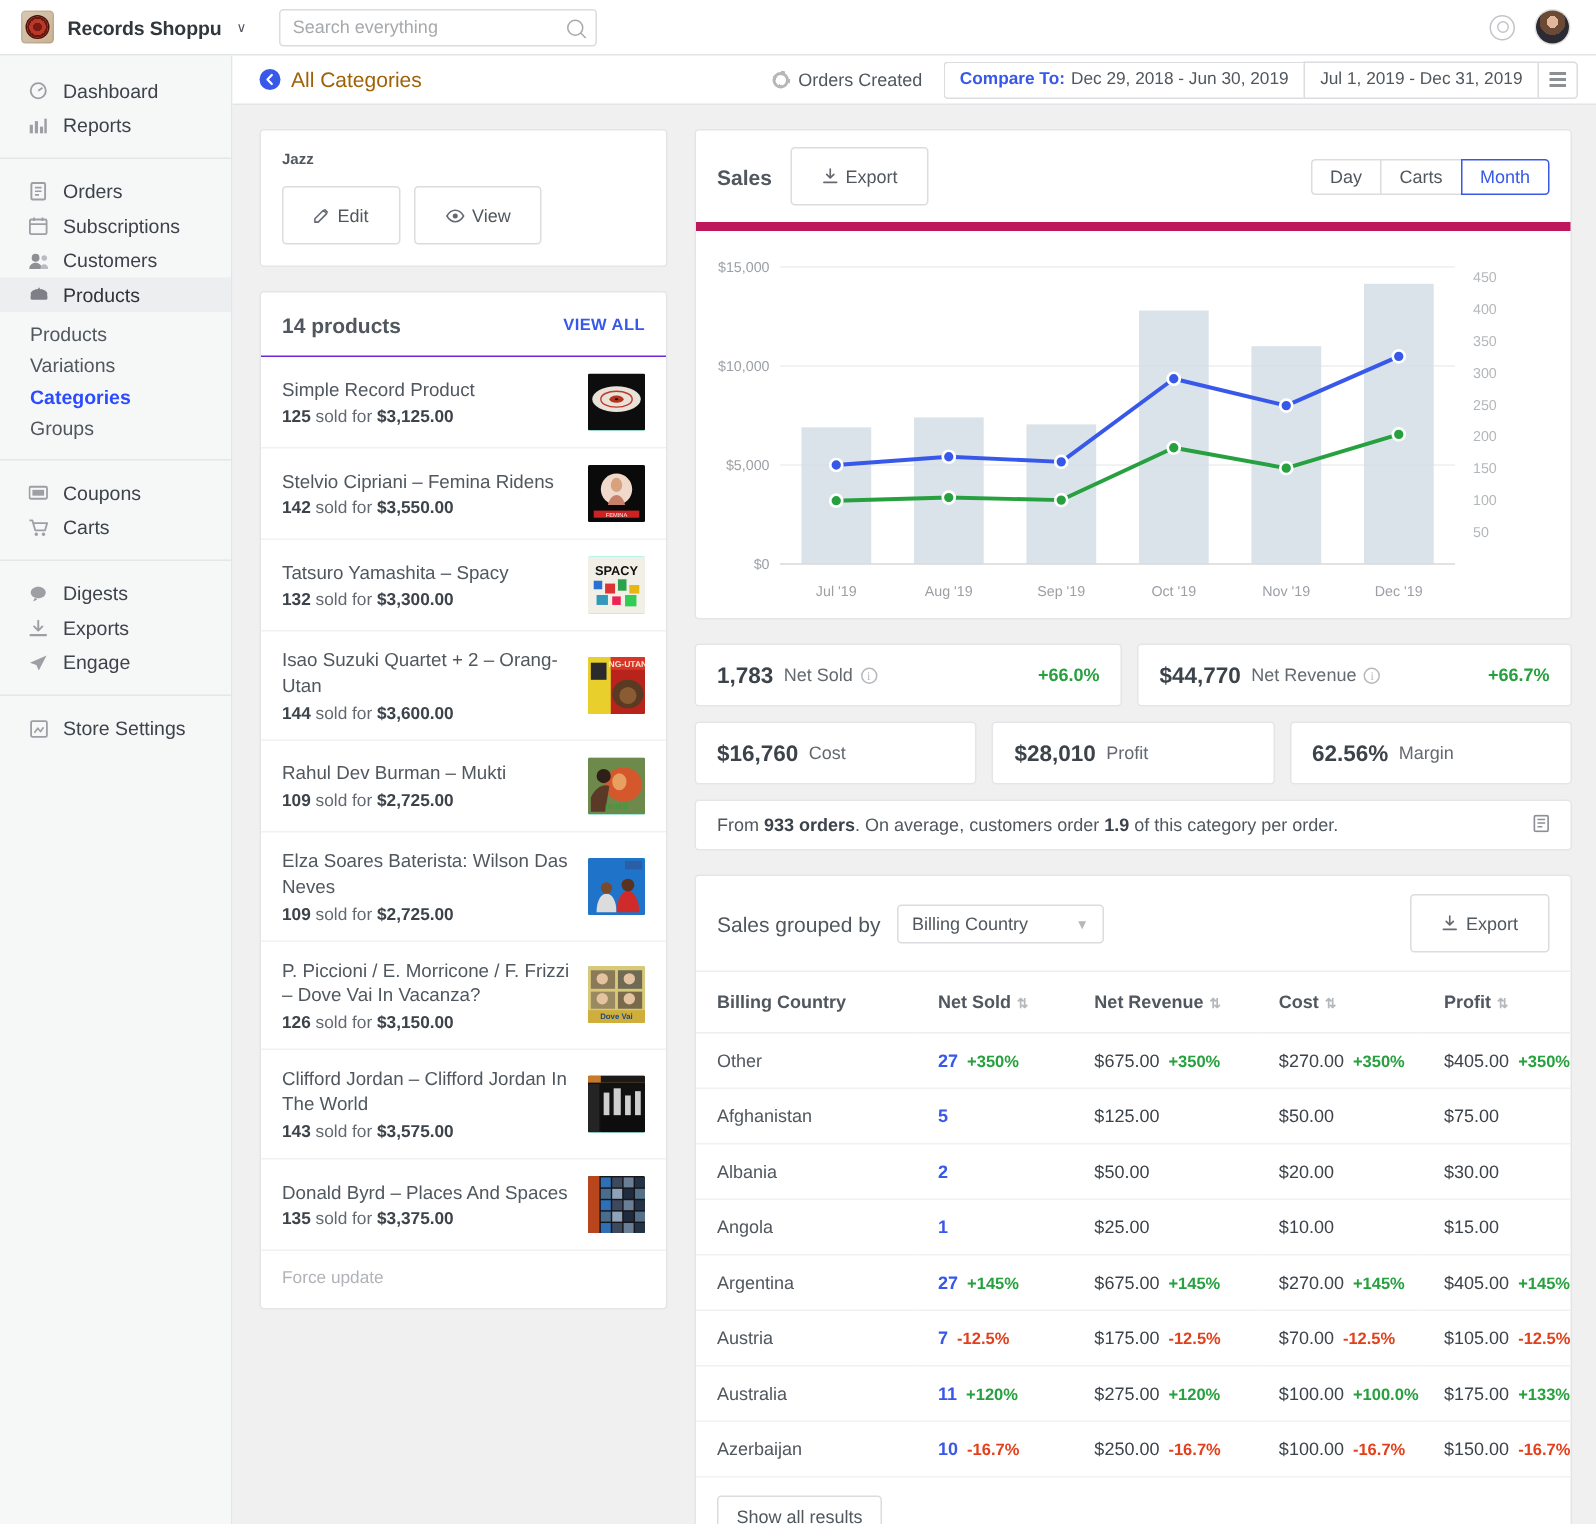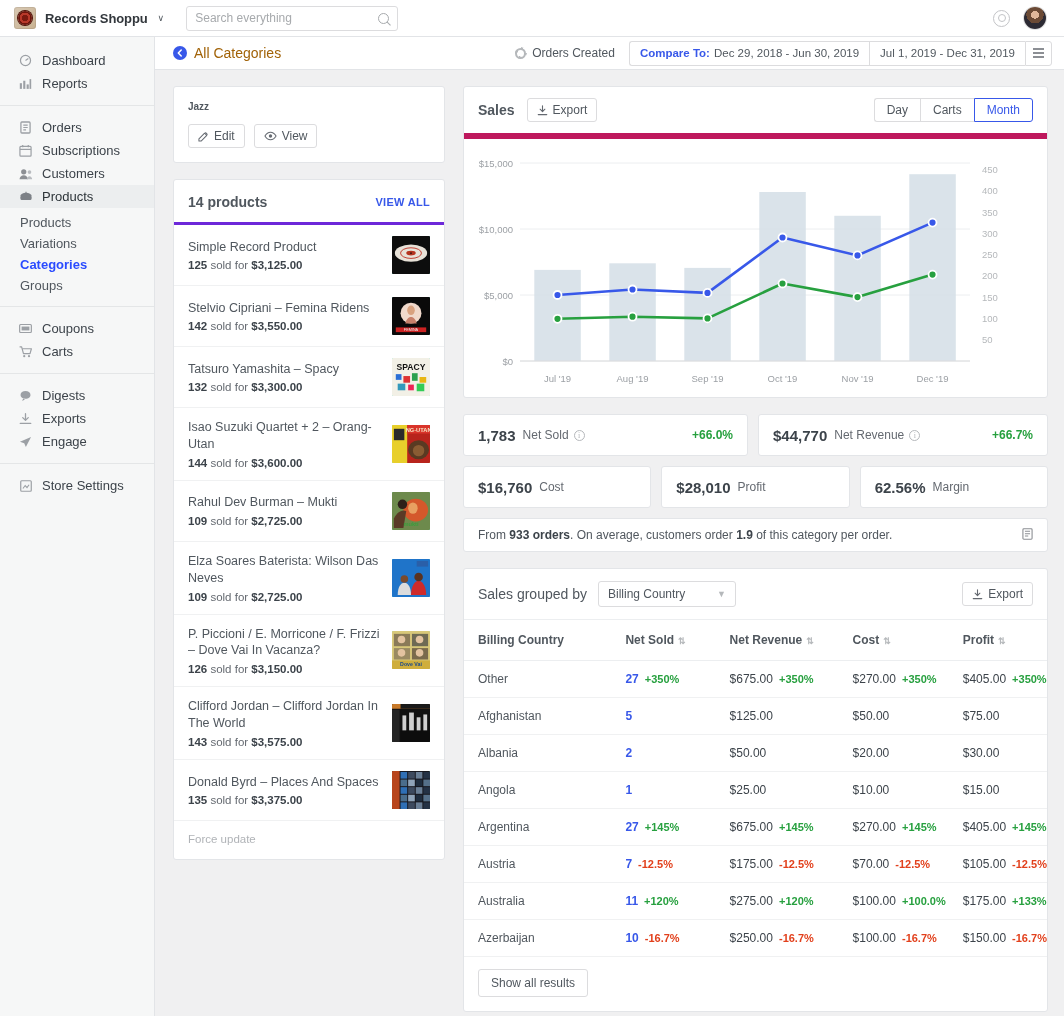--- a/index.html
+++ b/index.html
@@ -118,28 +118,28 @@
   }
   .col-left { width:272px; flex:none; }
   .col-right { flex:1; }
   .card { background:#fff; border:1px solid #e3e5e8; border-radius:3px; margin-bottom:16px; }
 
   
   .cat-card { padding:14px 14px 14px; }
   .cat-title { font-size:10px; font-weight:700; color:#50575e; margin-bottom:12px; }
   .cat-btns { display:flex; gap:9px; }
   .btn {
-    border:1px solid #dcdcde; background:#fff; border-radius:3px; height:24px;
-    display:inline-flex; align-items:center; gap:5px; padding:0 9px;
+    border:1px solid #dcdcde; background:#fff; border-radius:3px; height:39px;
+    display:inline-flex; align-items:center; gap:5px; padding:0 20px;
     font-size:12px; color:#50575e; cursor:pointer; font-family:"Liberation Sans",sans-serif;
   }
   .btn svg { display:block; }
 
   
-  .prod-head { display:flex; align-items:center; padding:14px 14px 12px; border-bottom:3px solid #6d28d9;}
+  .prod-head { display:flex; align-items:center; padding:14px 14px 12px; border-bottom:1px solid #6d28d9;}
   .prod-count { font-size:14px; font-weight:700; color:#50575e; }
   .view-all { margin-left:auto; font-size:11px; font-weight:700; letter-spacing:.3px; color:#3858e9; cursor:pointer;}
   .prod-row {
     display:flex; align-items:center; gap:10px; padding:11px 14px;
     border-bottom:1px solid #f0f1f2; min-height:60px;
   }
   .prod-info { flex:1; }
   .prod-name { font-size:12.5px; color:#50575e; line-height:1.35; }
   .prod-sub { font-size:11.5px; color:#646970; margin-top:4px; }
   .prod-sub b { color:#3c434a; font-weight:700; }

